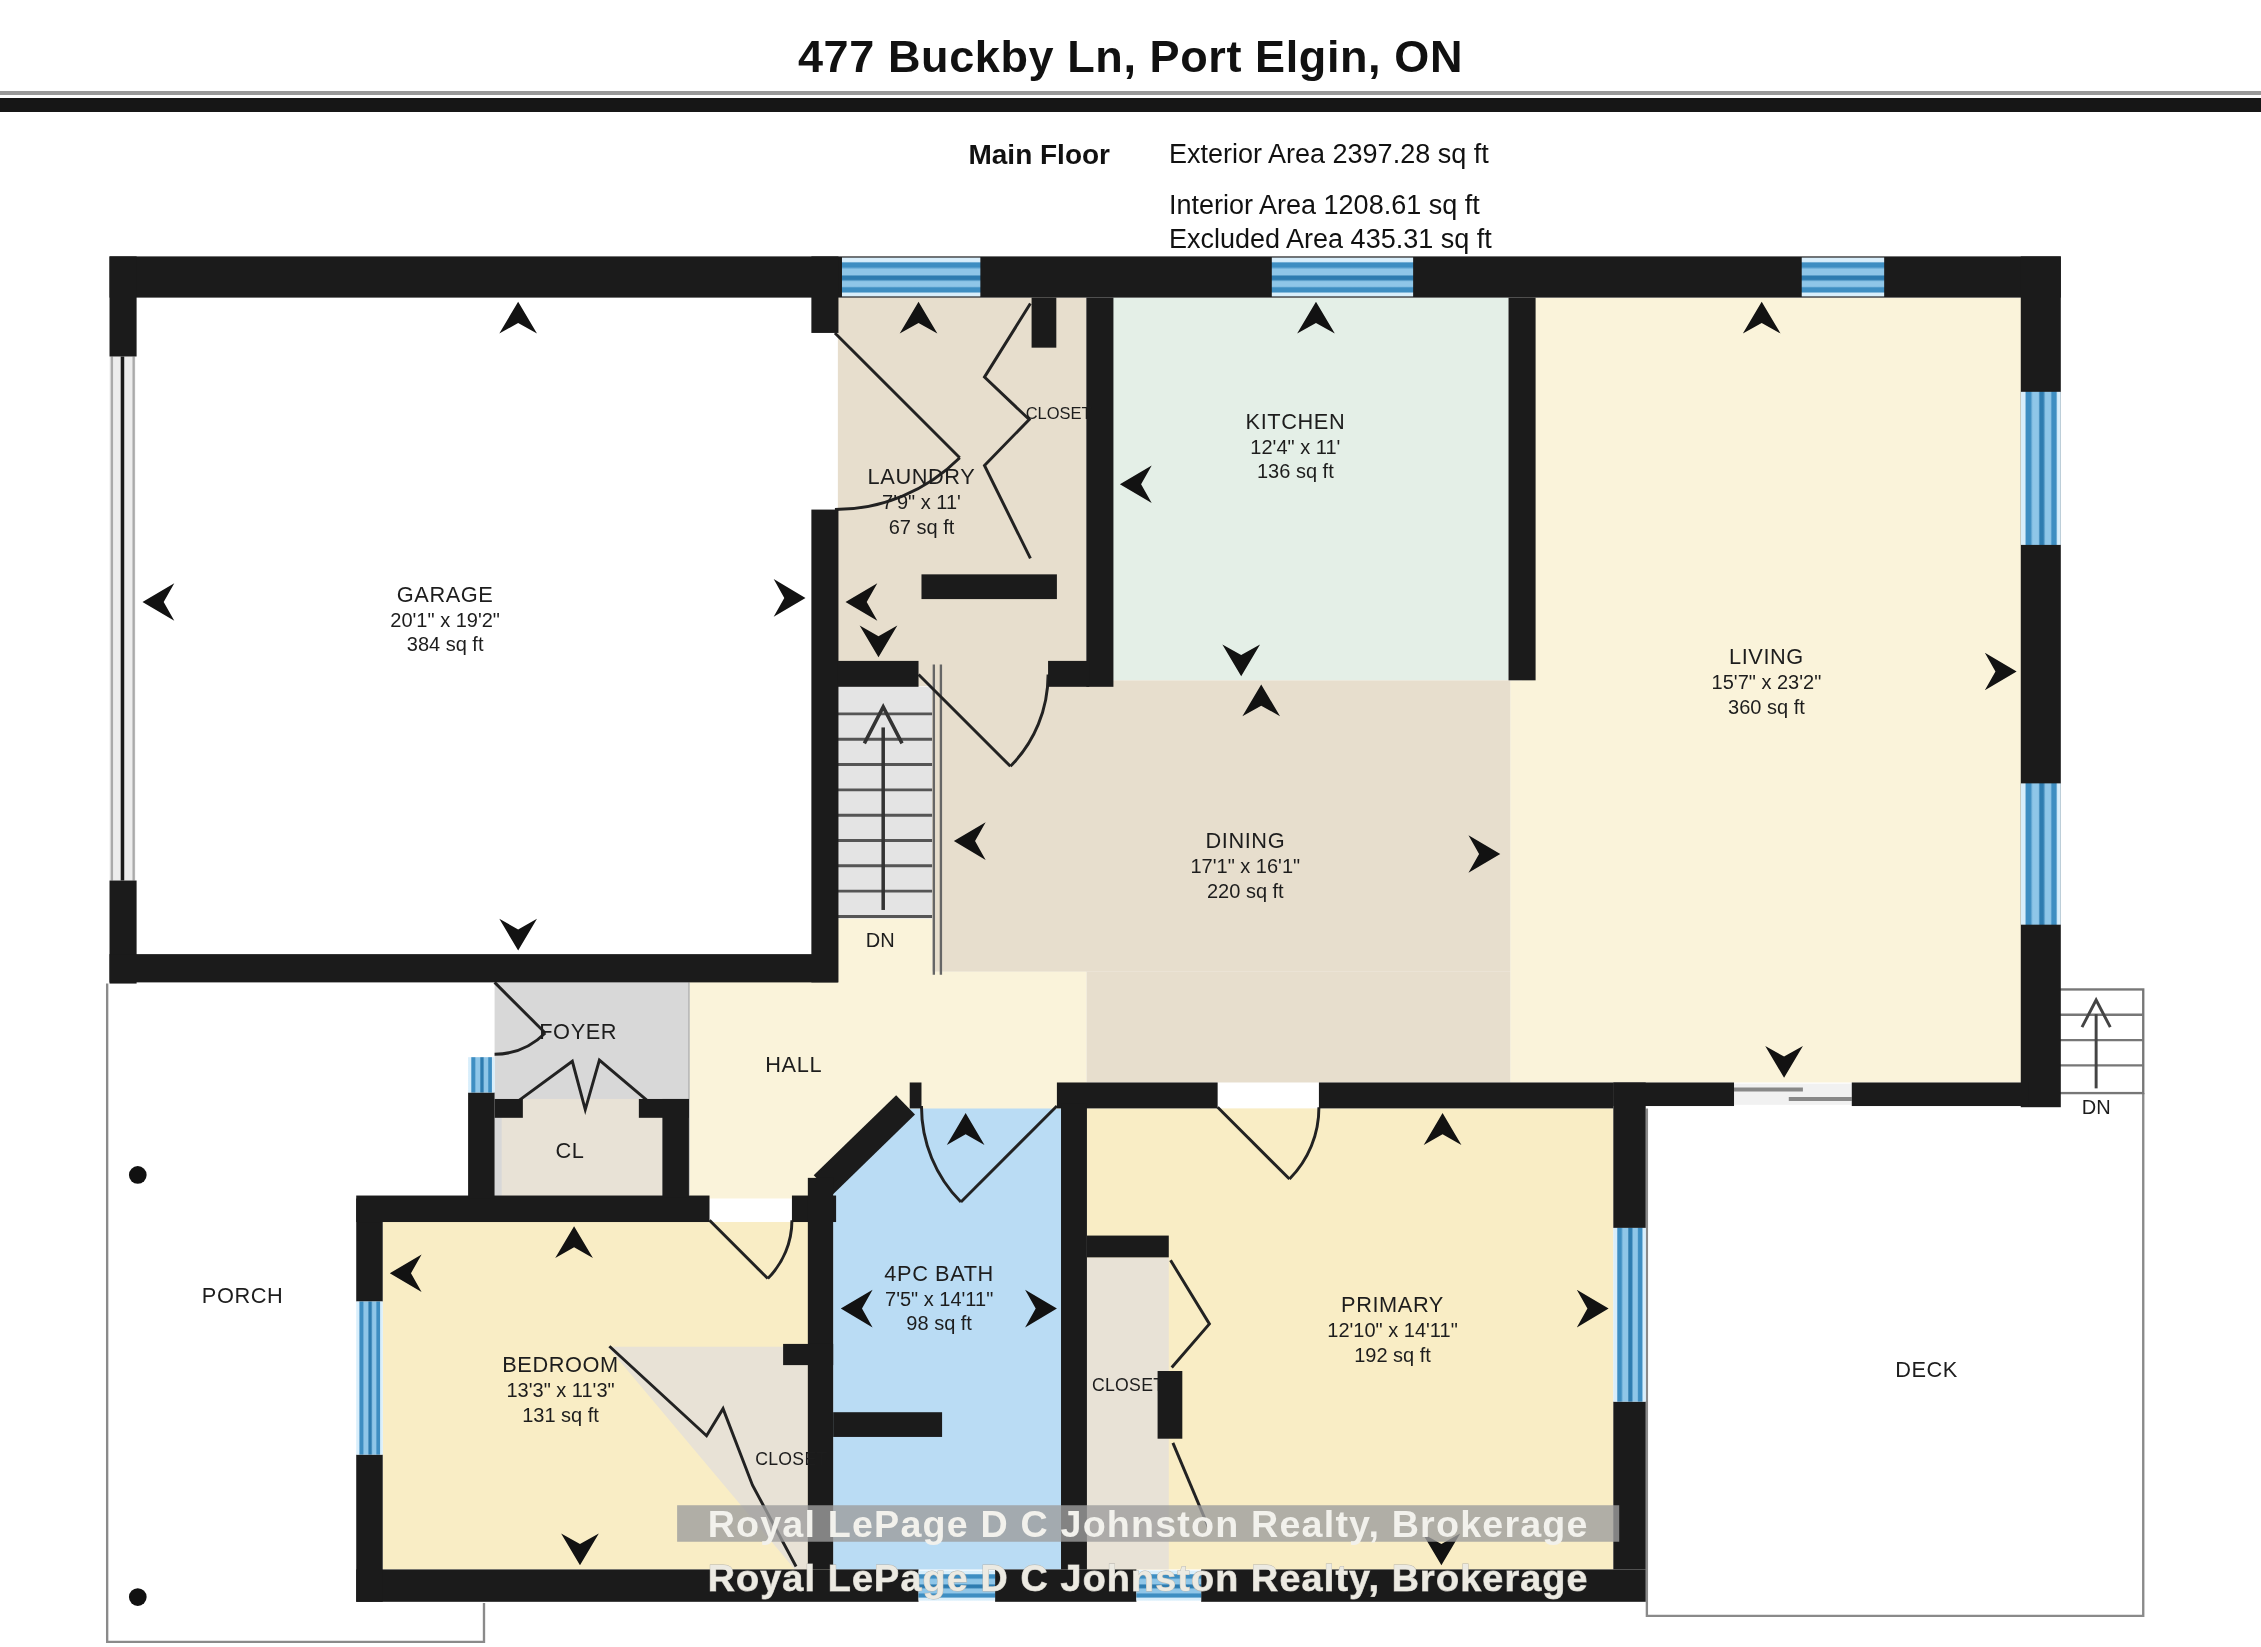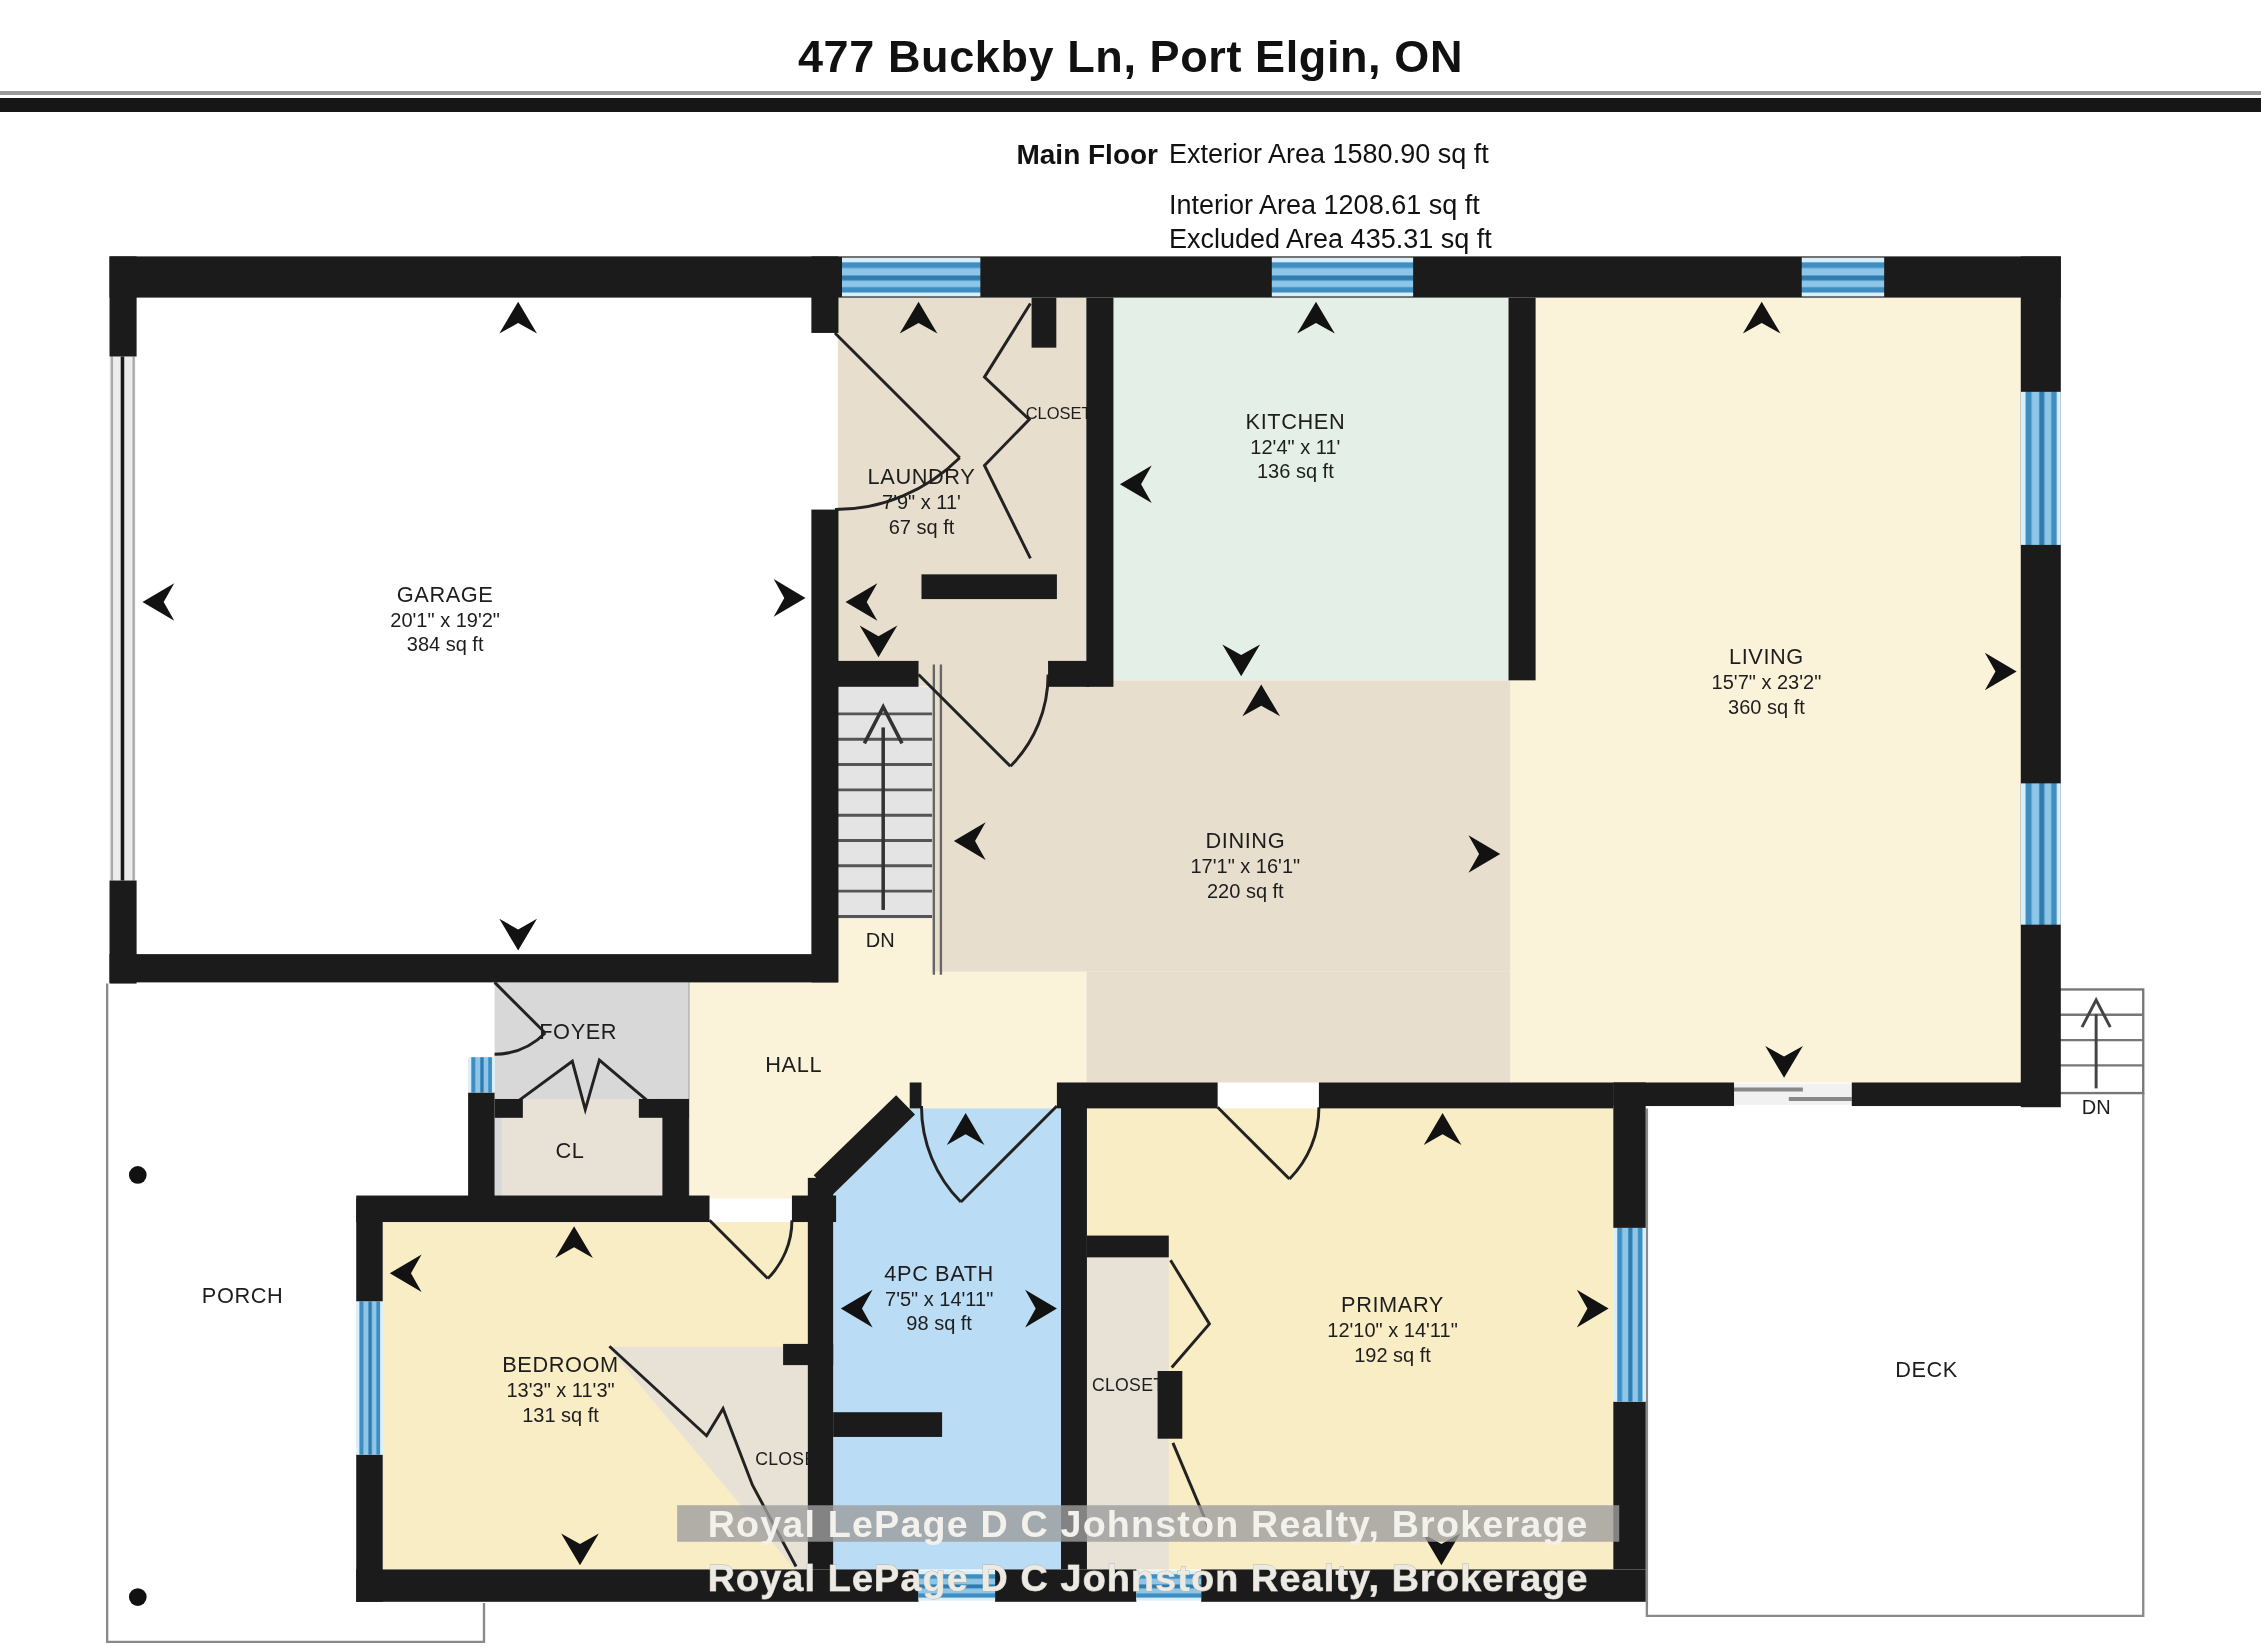--- a/index.html
+++ b/index.html
@@ -2,21 +2,21 @@
 <html style="font-size:9.4px"><head>
 <meta charset="utf-8">
 <style>
   html,body{margin:0;padding:0;background:#ffffff;}
   #page{position:relative;width:2261px;height:1648px;background:#ffffff;overflow:hidden;
         font-family:"Liberation Sans", sans-serif;color:#111;}
   .title{position:absolute;top:31px;left:0;width:2261px;text-align:center;
          font-size:45px;font-weight:700;letter-spacing:0.6px;}
   .rule-light{position:absolute;top:91px;left:0;width:2261px;height:3.5px;background:#9a9a9a;}
   .rule-dark{position:absolute;top:98px;left:0;width:2261px;height:14px;background:#161616;}
-  .floorlabel{position:absolute;top:139px;left:864px;width:294px;text-align:right;
+  .floorlabel{position:absolute;top:139px;left:816px;width:294px;text-align:right;
               font-size:28px;font-weight:700;}
   .area-line{position:absolute;left:1169px;font-size:27px;font-weight:400;}
   .a1{top:139px}.a2{top:190px}.a3{top:224px}
   svg{position:absolute;left:0;top:0;}
   svg text{font-family:"Liberation Sans", sans-serif;fill:#1d1d1d;text-anchor:middle;}
   .lbl{font-size:37px;letter-spacing:1px;}
   .dims{font-size:34px;}
   .small{font-size:30px;letter-spacing:0.5px;}
   .tiny{font-size:28px;}
   .dn{font-size:34px;}
@@ -26,21 +26,21 @@
 </head>
 <body>
 
 <div id="page">
 
   <div class="title">477 Buckby Ln, Port Elgin, ON</div>
   <div class="rule-light"></div>
   <div class="rule-dark"></div>
 
   <div class="floorlabel">Main Floor</div>
-  <div class="area-line a1">Exterior Area 1580.90 sq ft</div>
+  <div class="area-line a1">Exterior Area 2397.28 sq ft</div>
   <div class="area-line a2">Interior Area 1208.61 sq ft</div>
   <div class="area-line a3">Excluded Area 435.31 sq ft</div>
 
   <svg width="2261" height="1648" viewBox="0 0 3840 2798">
     <defs>
       <linearGradient id="winH" x1="0" y1="0" x2="0" y2="1">
         <stop offset="0" stop-color="#d8eefb"></stop>
           <stop offset="0.10" stop-color="#d8eefb"></stop>
         <stop offset="0.14" stop-color="#3e8ec2"></stop>
           <stop offset="0.24" stop-color="#3e8ec2"></stop>

